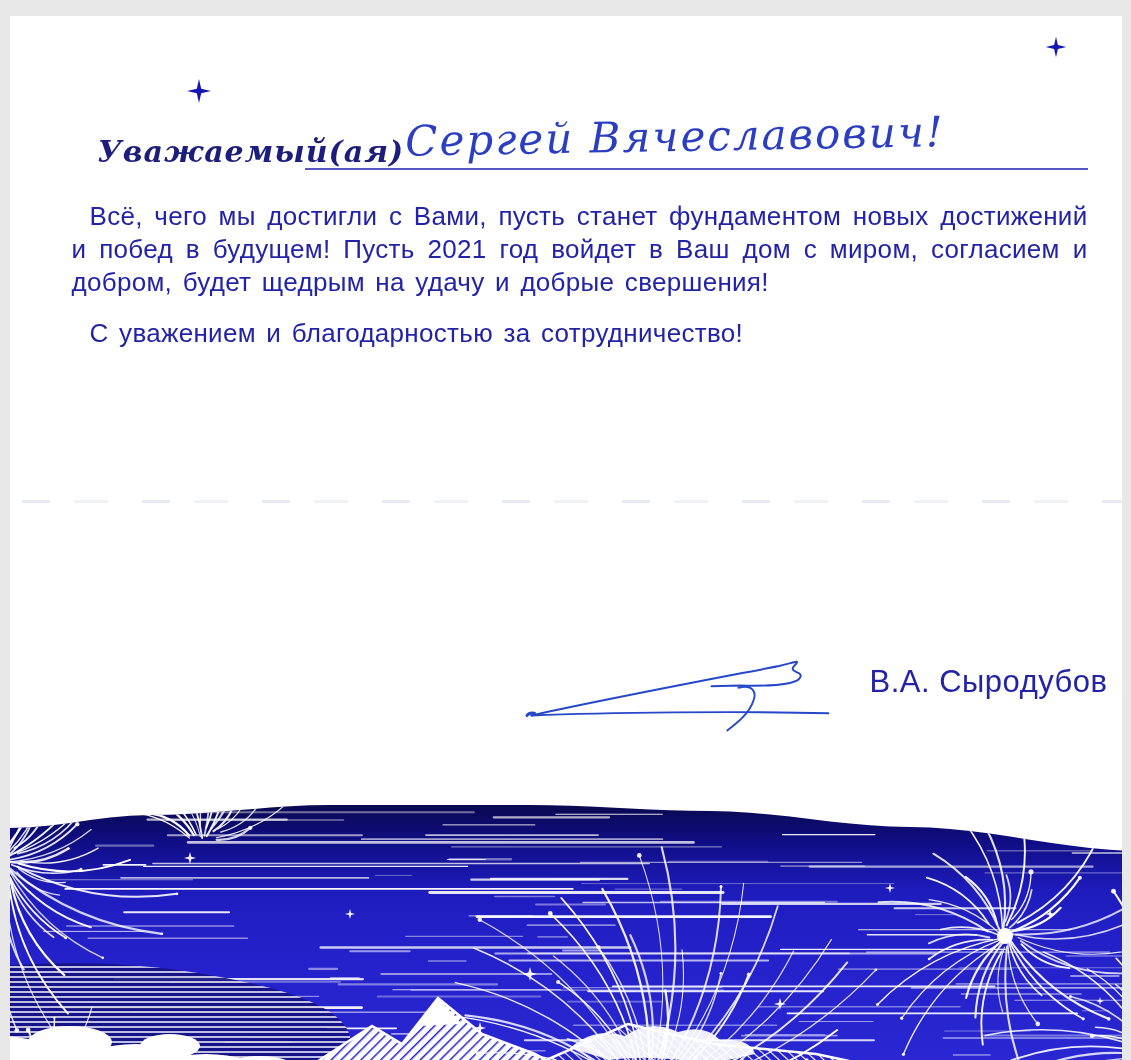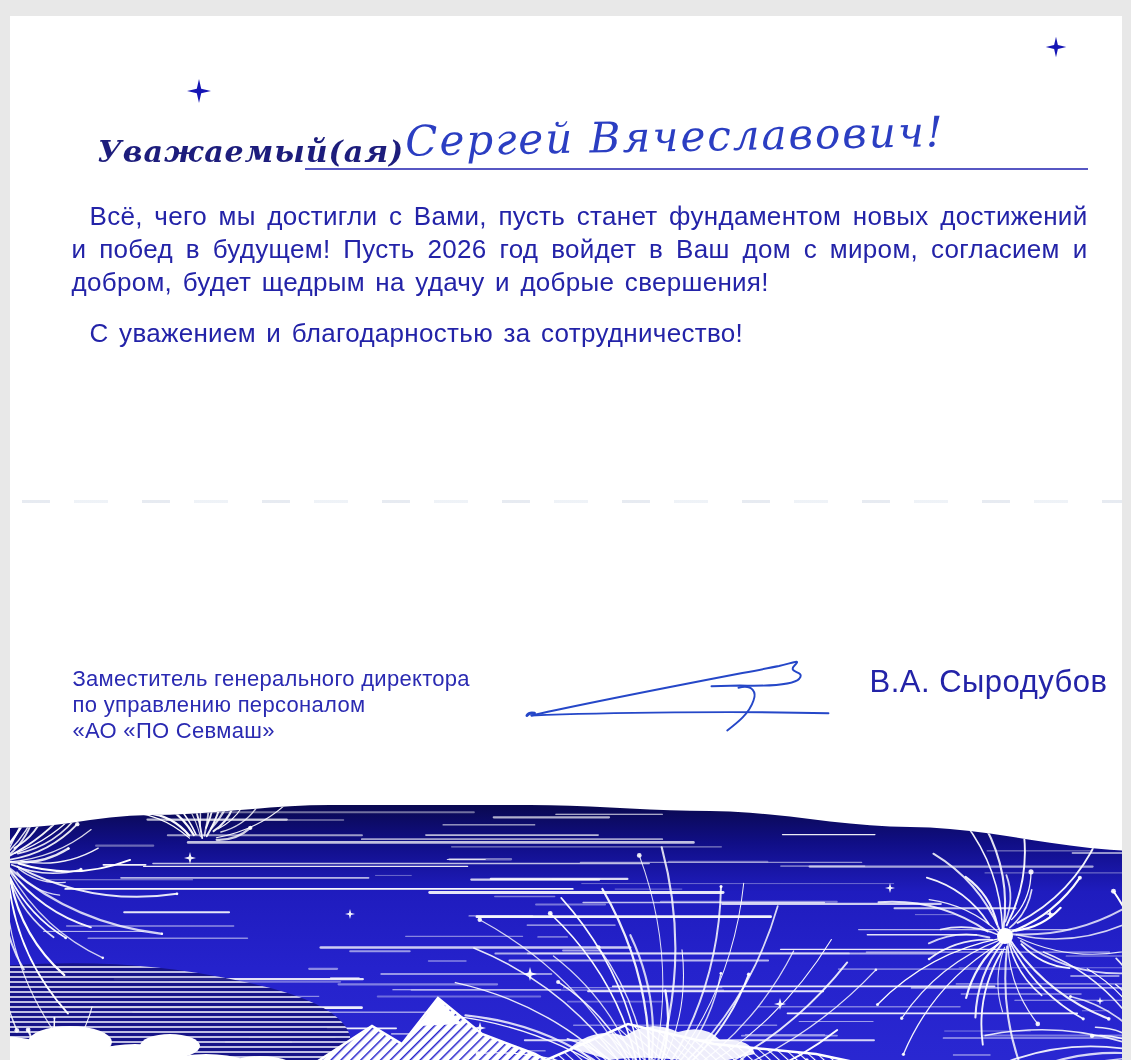--- a/index.html
+++ b/index.html
@@ -65,31 +65,26 @@
     <path d="M0,-12 L2.2,-2.2 L12,0 L2.2,2.2 L0,12 L-2.2,2.2 L-12,0 L-2.2,-2.2 Z" fill="#1515b5"></path>
   </svg>
 
   <div>
     <span class="greeting-prefix">Уважаемый(ая)</span>
     <span class="fill-line"></span>
     <span class="handwritten-name">Сергей Вячеславович!</span>
   </div>
 
   <div class="body-text">
-    <p>Всё, чего мы достигли с Вами, пусть станет фундаментом новых достижений и побед в будущем! Пусть 2026 год войдет в Ваш дом с миром, согласием и добром, будет щедрым на удачу и добрые свершения!</p>
+    <p>Всё, чего мы достигли с Вами, пусть станет фундаментом новых достижений и побед в будущем! Пусть 2021 год войдет в Ваш дом с миром, согласием и добром, будет щедрым на удачу и добрые свершения!</p>
     <p>С уважением и благодарностью за сотрудничество!</p>
   </div>
 
   <div class="crease"></div>
 
-  <div class="sig-title">
-    <div>Заместитель генерального директора</div>
-    <div>по управлению персоналом</div>
-    <div>«АО «ПО Севмаш»</div>
-  </div>
 
   <svg class="sig-scribble" width="330" height="130" viewBox="0 0 440 140">
     <g fill="none" stroke="#2547c8" stroke-linecap="round">
       <path d="M22,100 C120,96 300,94 418,97" stroke-width="2.4"></path>
       <path d="M22,100 C120,78 280,48 352,34 C370,30 382,24 373,33 C362,44 388,40 379,51 C372,59 340,61 300,60 L262,61" stroke-width="2.6"></path>
       <path d="M298,63 C318,58 322,70 318,80 C312,98 296,110 283,120" stroke-width="2.6"></path>
       <path d="M16,100 C18,97 22,96 26,97" stroke-width="4"></path>
     </g>
   </svg>
 

